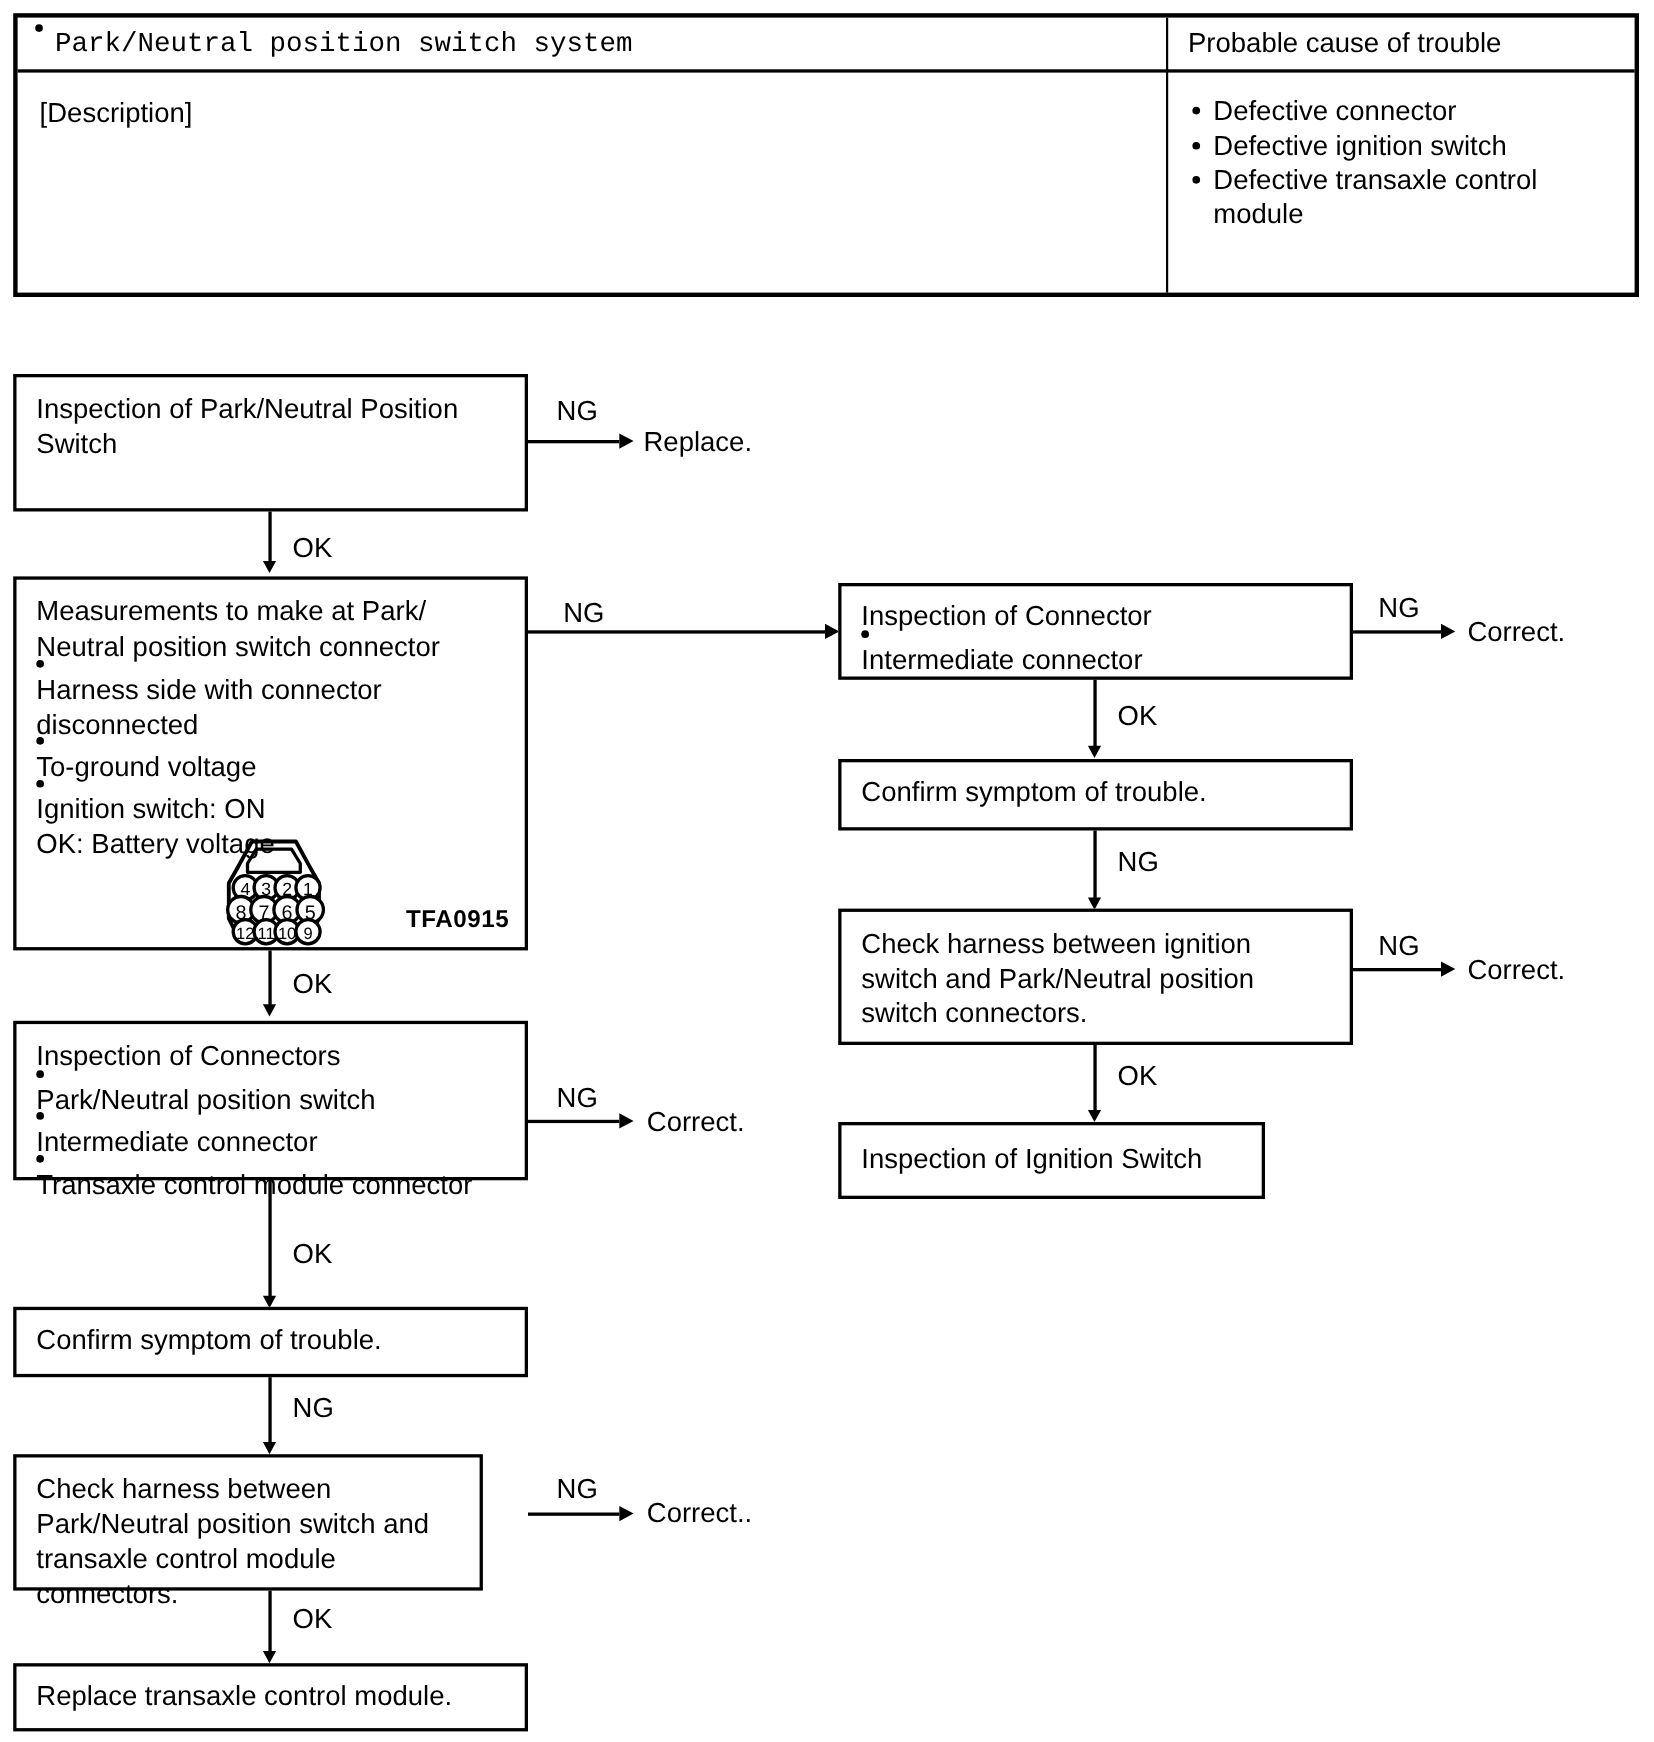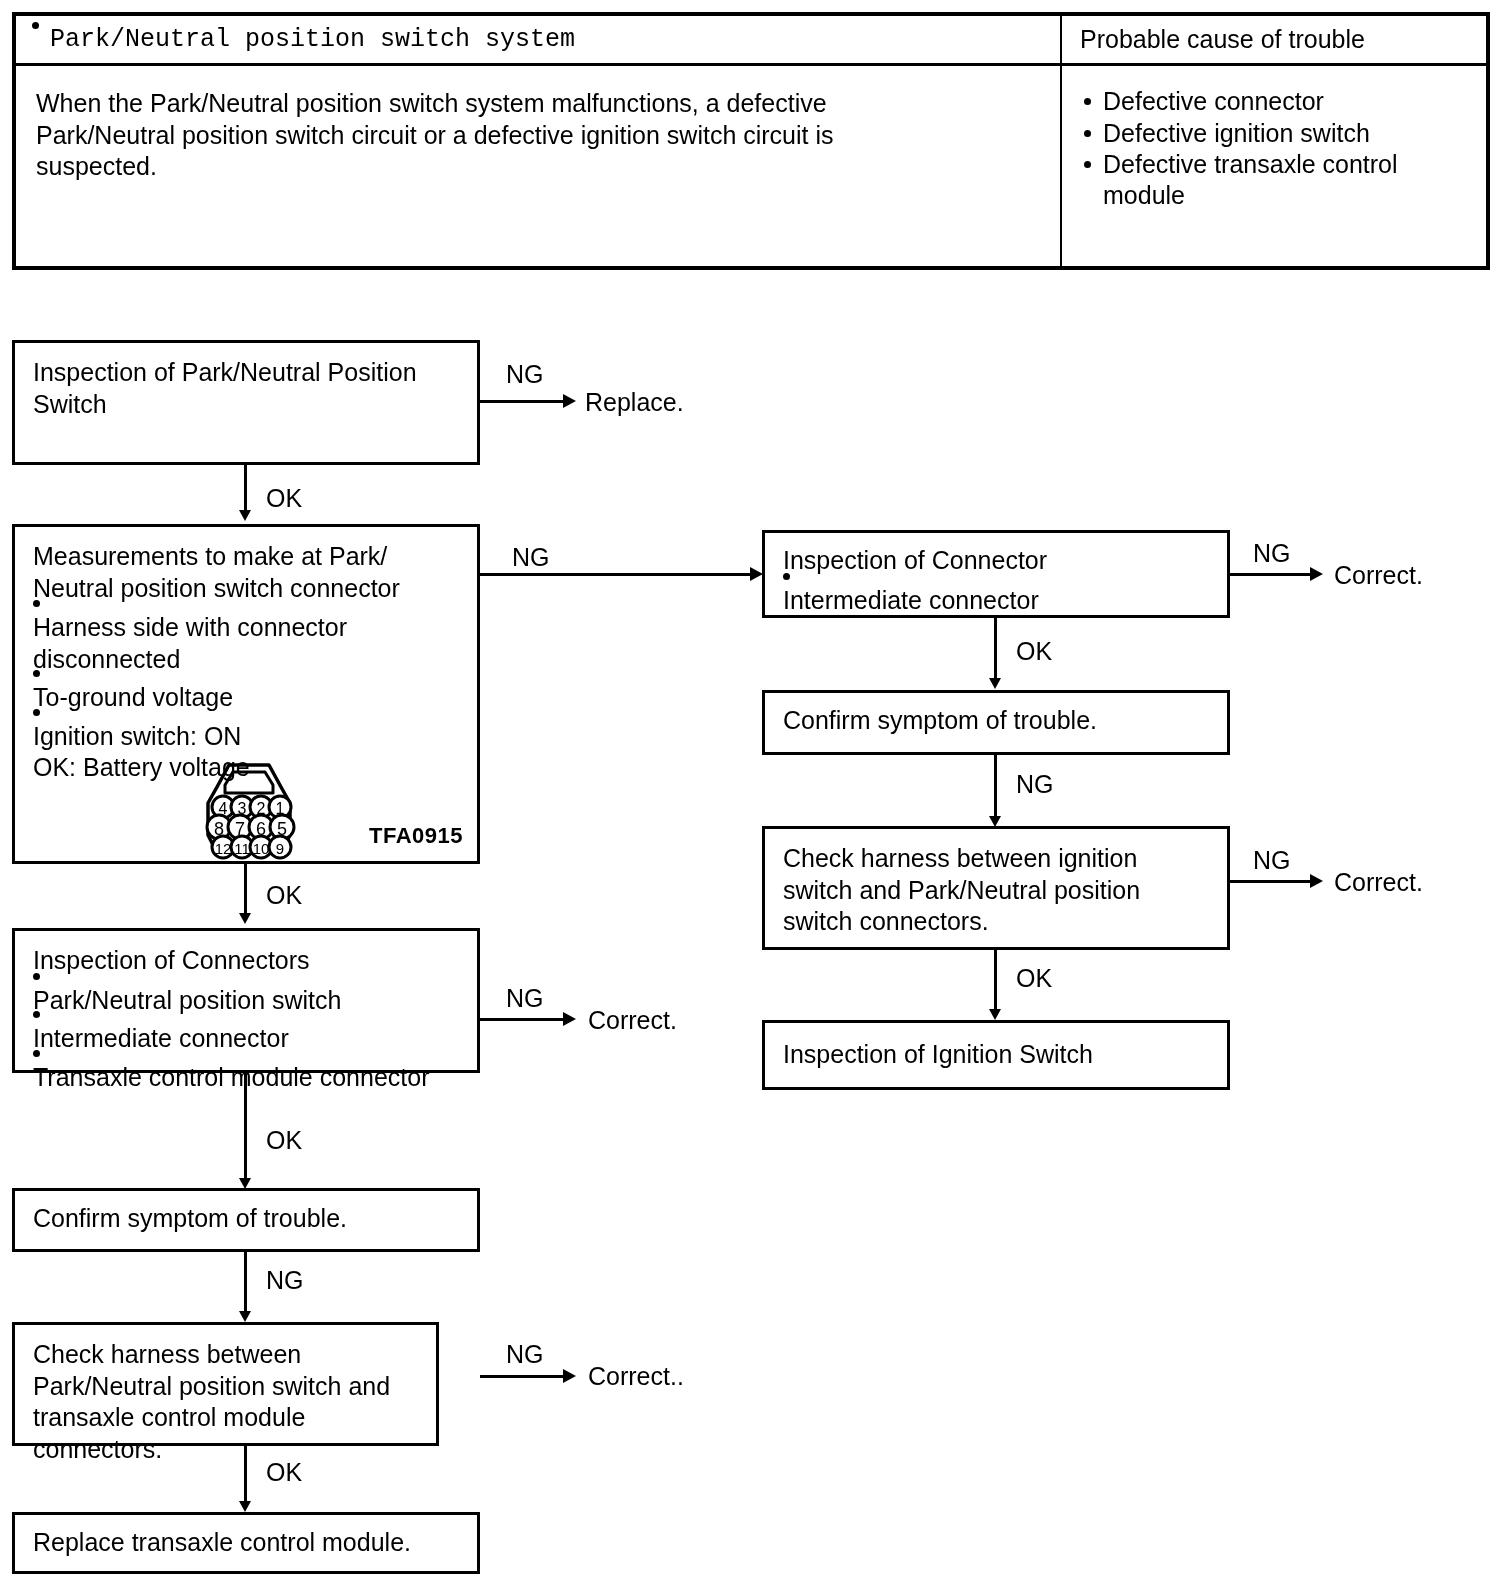--- a/index.html
+++ b/index.html
@@ -192,21 +192,21 @@
         <span class="bdot"></span>
         <span class="hdr-txt">Park/Neutral position switch system</span>
       </div>
     </div>
     <div class="hdr-right">
       <span class="hdr-txt">Probable cause of trouble</span>
     </div>
   </div>
   <div class="tbl-body">
     <div class="desc-wrap">
-      <span class="desc-text">When the Park/Neutral position switch system malfunctions, a defective Park/Neutral position switch circuit or a defective ignition switch circuit is suspected.</span>
+      <span class="desc-label">[Description]</span>
     </div>
     <div class="causes">
       <div class="cause-item">
         <span class="bdot"></span>
         <span class="cause-txt">Defective connector</span>
       </div>
       <div class="cause-item">
         <span class="bdot"></span>
         <span class="cause-txt">Defective ignition switch</span>
       </div>
@@ -392,17 +392,17 @@
 </div>
 <div class="hline" style="left:1230px; top:880px; width:80px;"></div>
 <div class="arrow-right" style="left:1310px; top:874px;"></div>
 <div class="edge-label" style="left:1253px; top:848px;">NG</div>
 <div class="term-label" style="left:1334px; top:870px;">Correct.</div>
 
 <div class="vline" style="left:994px; top:950px; height:66px;"></div>
 <div class="arrow-down" style="left:989px; top:1009px;"></div>
 <div class="edge-label" style="left:1016px; top:966px;">OK</div>
 
-<div class="box" style="left:762px; top:1020px; width:468px; height:70px;">
+<div class="box" style="left:762px; top:1020px; width:388px; height:70px;">
   <div class="box-inner" style="padding-top:16px;">
     <div class="box-title">Inspection of Ignition Switch</div>
   </div>
 </div>
 
 </body></html>

